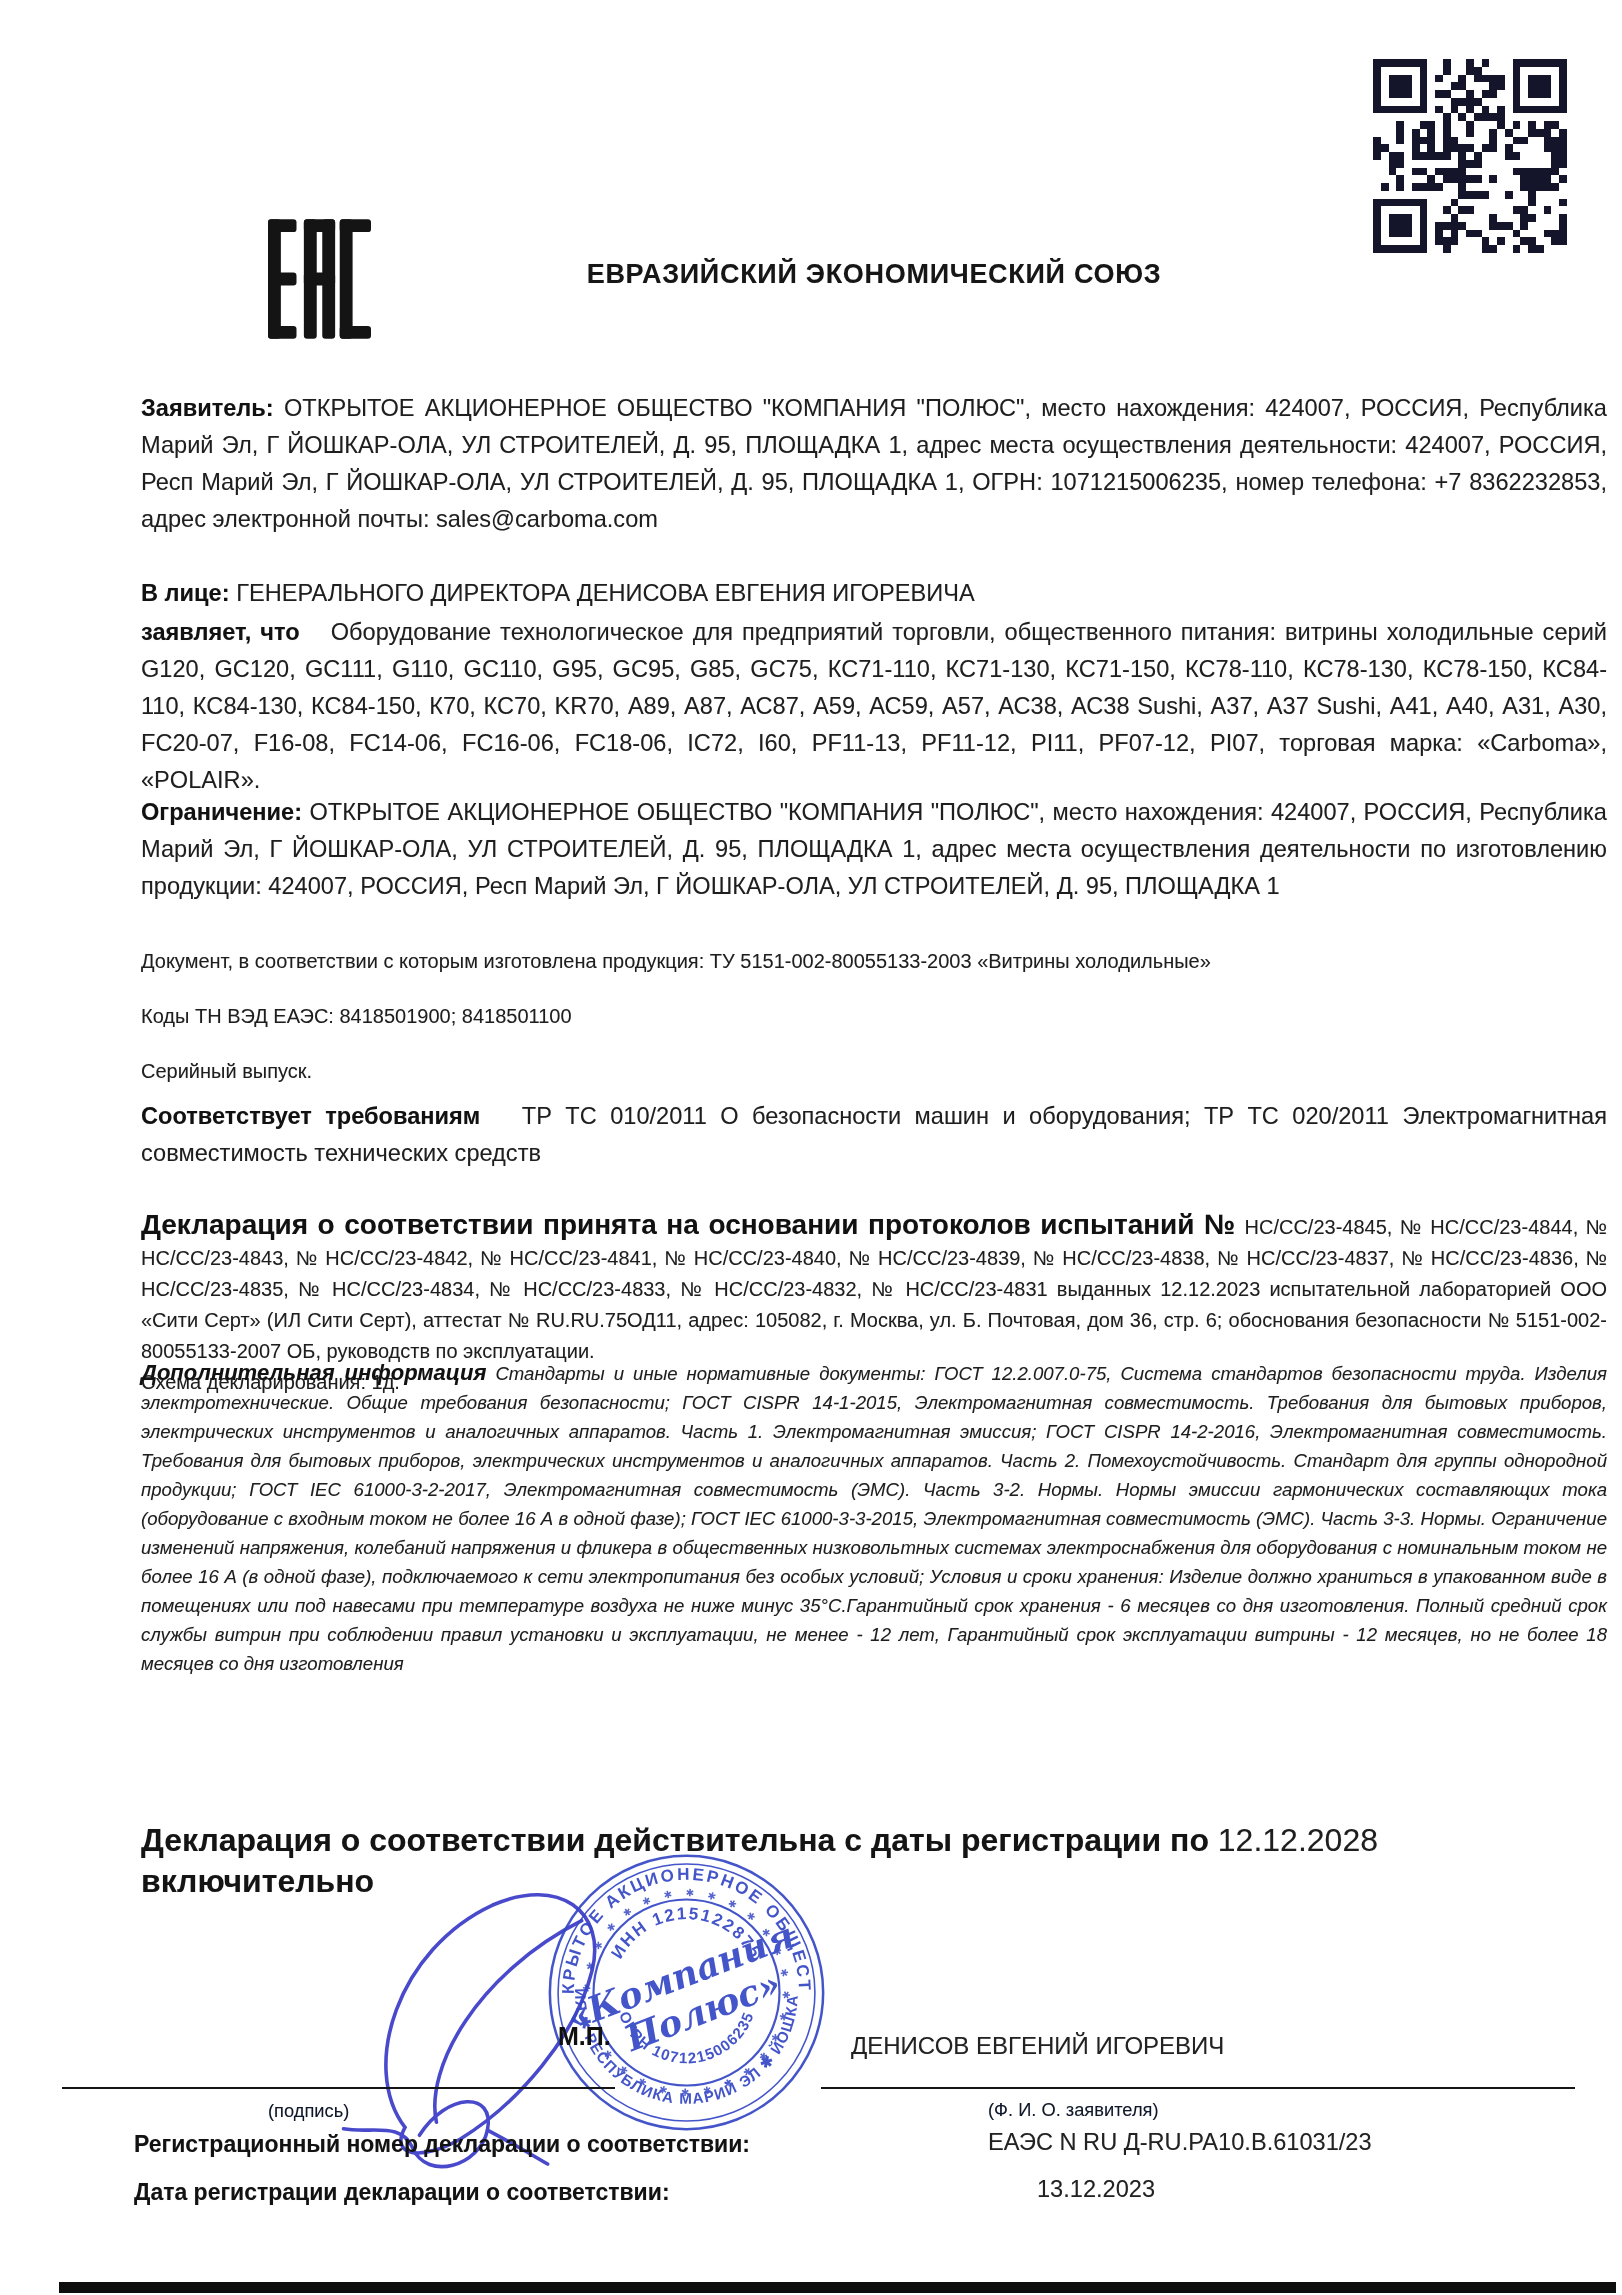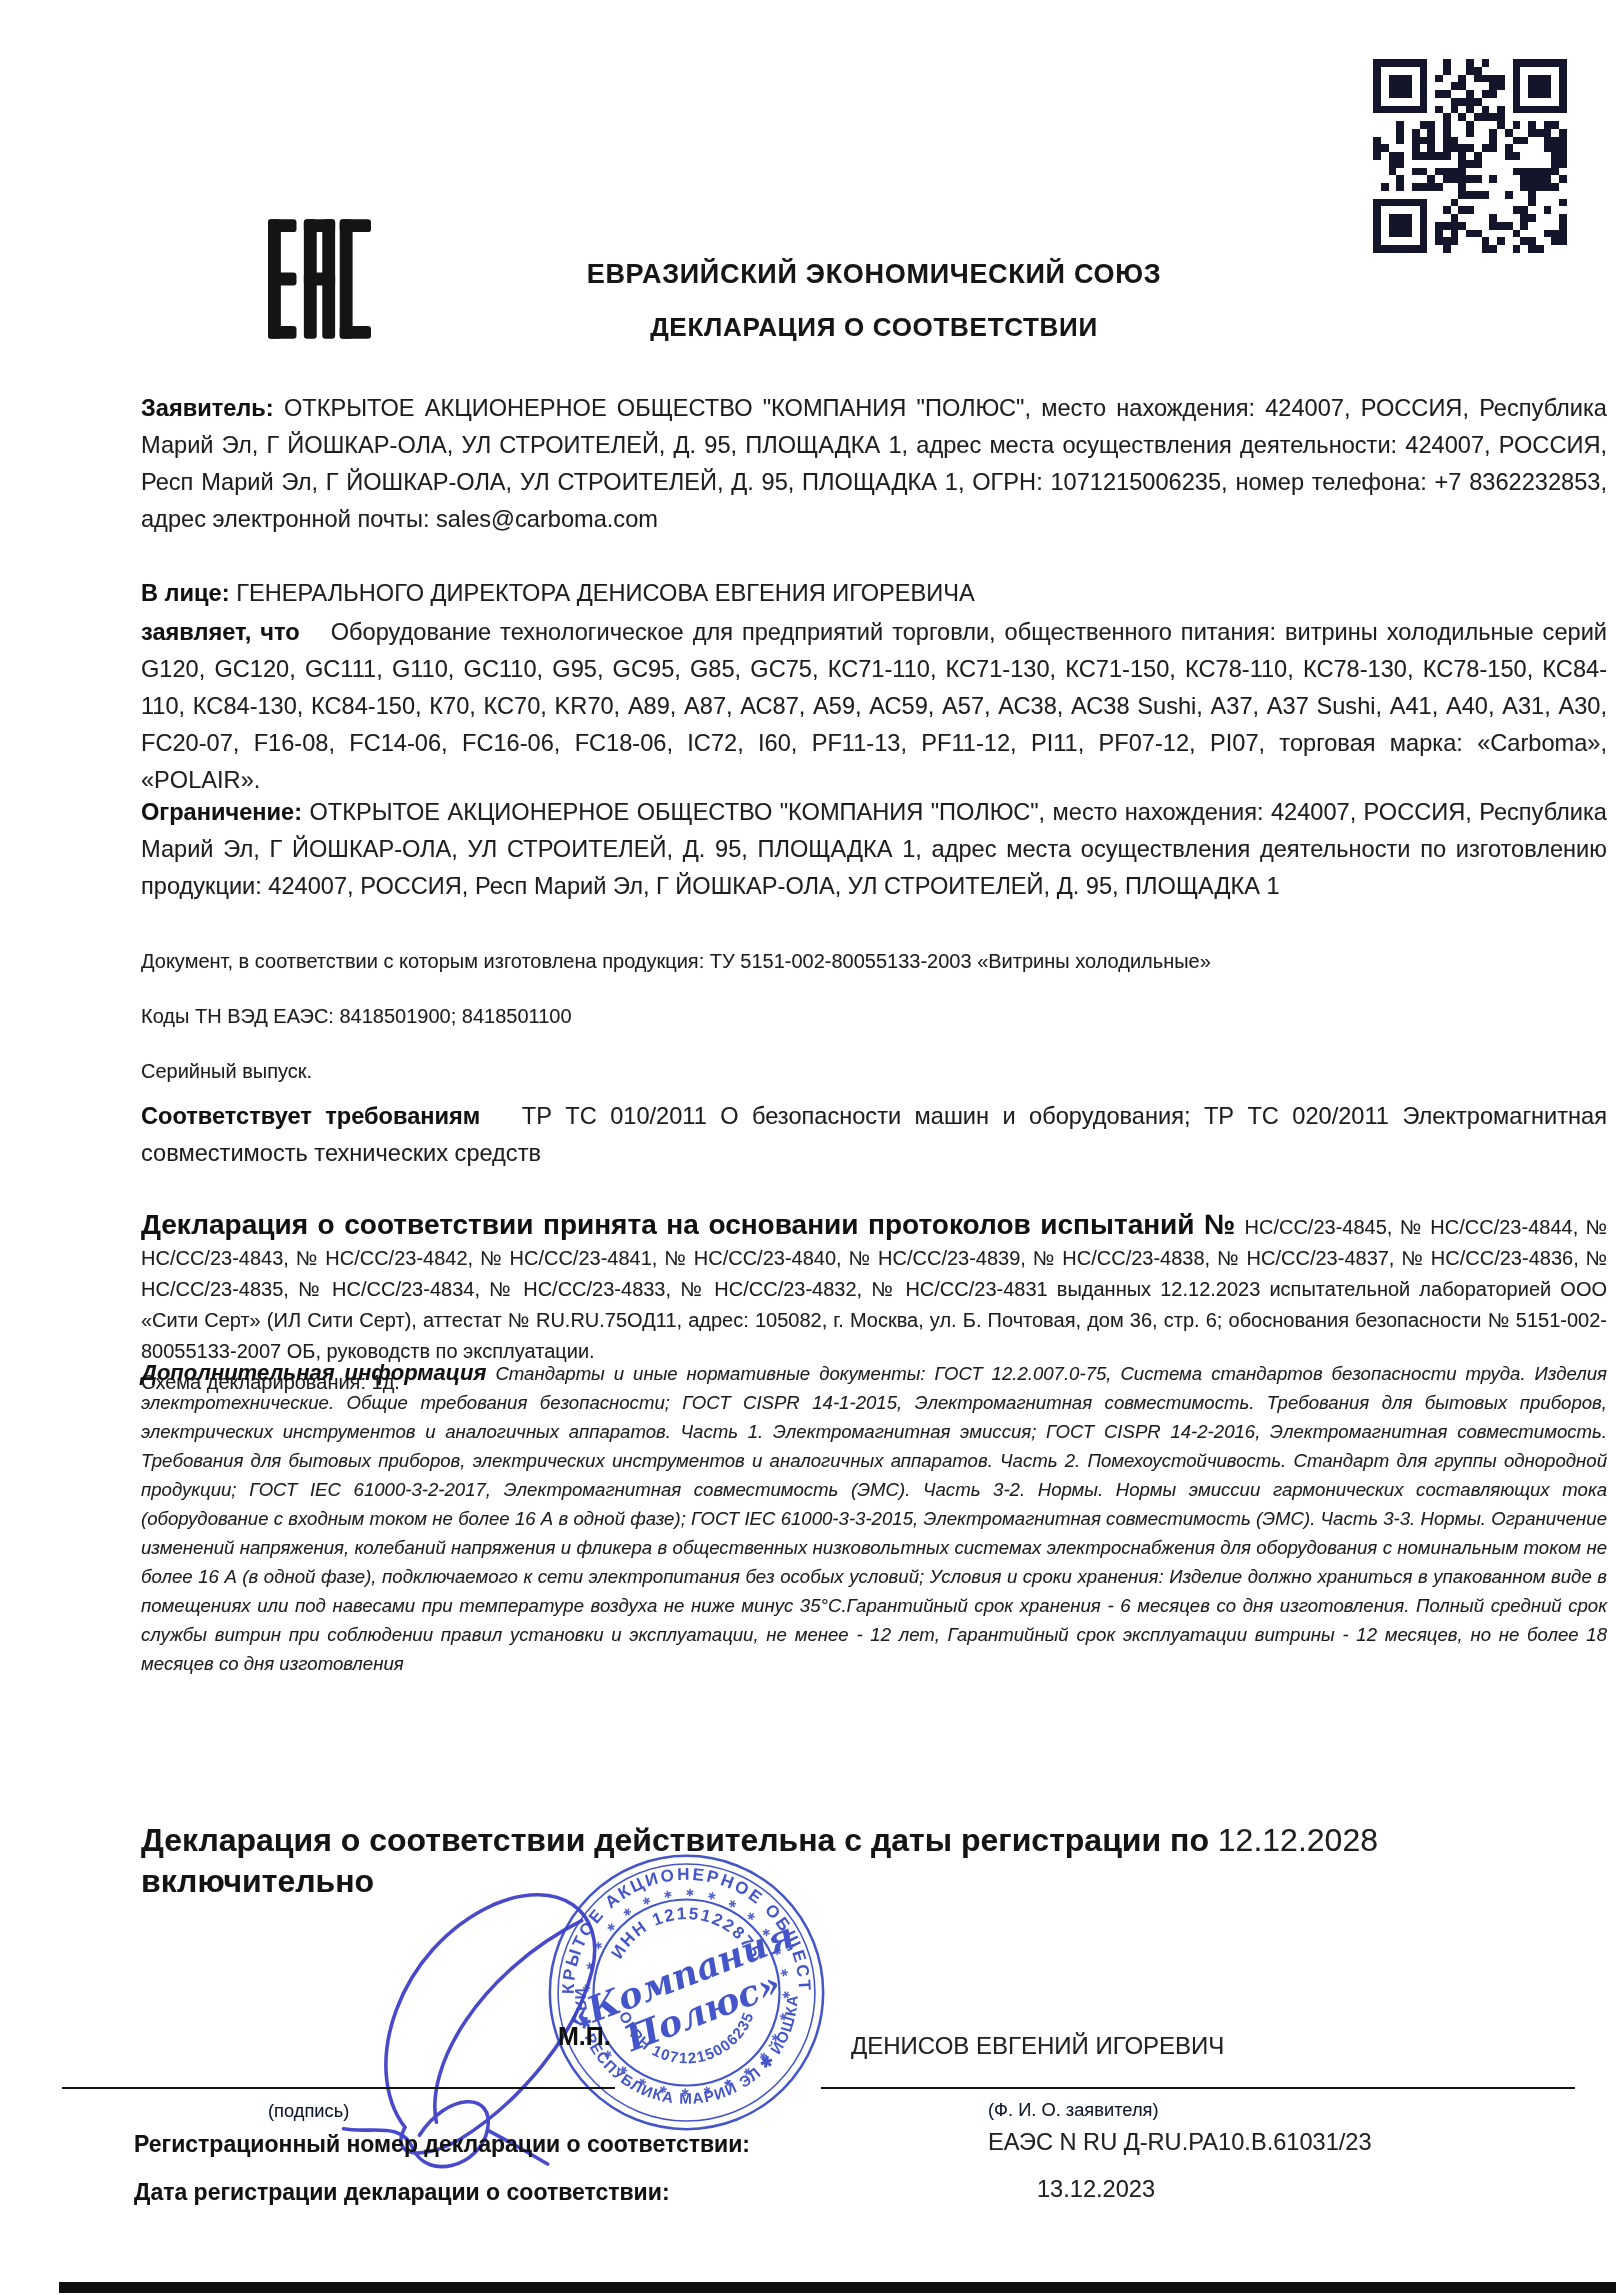--- a/index.html
+++ b/index.html
@@ -350,21 +350,20 @@
         <rect x="9" y="24" width="1" height="1" fill="#14142a"></rect>
         <rect x="14" y="24" width="1" height="1" fill="#14142a"></rect>
         <rect x="15" y="24" width="1" height="1" fill="#14142a"></rect>
         <rect x="18" y="24" width="1" height="1" fill="#14142a"></rect>
         <rect x="20" y="24" width="1" height="1" fill="#14142a"></rect>
         <rect x="21" y="24" width="1" height="1" fill="#14142a"></rect>
       </svg>
   </div>
 
   <div class="abs col titles t1" style="top:259px;">ЕВРАЗИЙСКИЙ ЭКОНОМИЧЕСКИЙ СОЮЗ</div>
-  <div class="abs col titles t2" style="top:312px;">ДЕКЛАРАЦИЯ О СООТВЕТСТВИИ</div>
 
   <div class="abs col body36" style="top:390px;">
     <span class="lead">Заявитель:</span>
     <span>ОТКРЫТОЕ АКЦИОНЕРНОЕ ОБЩЕСТВО "КОМПАНИЯ "ПОЛЮС", место нахождения: 424007, РОССИЯ,  Республика Марий Эл, Г ЙОШКАР-ОЛА, УЛ СТРОИТЕЛЕЙ, Д. 95, ПЛОЩАДКА 1, адрес места осуществления деятельности: 424007, РОССИЯ, Респ Марий Эл, Г ЙОШКАР-ОЛА, УЛ СТРОИТЕЛЕЙ, Д. 95, ПЛОЩАДКА 1, ОГРН: 1071215006235, номер телефона: +7 8362232853, адрес электронной почты: sales@carboma.com</span>
   </div>
 
   <div class="abs col body36 nline" style="top:575px;">
     <span class="lead">В лице:</span>
     <span>ГЕНЕРАЛЬНОГО ДИРЕКТОРА ДЕНИСОВА ЕВГЕНИЯ ИГОРЕВИЧА</span>
   </div>

